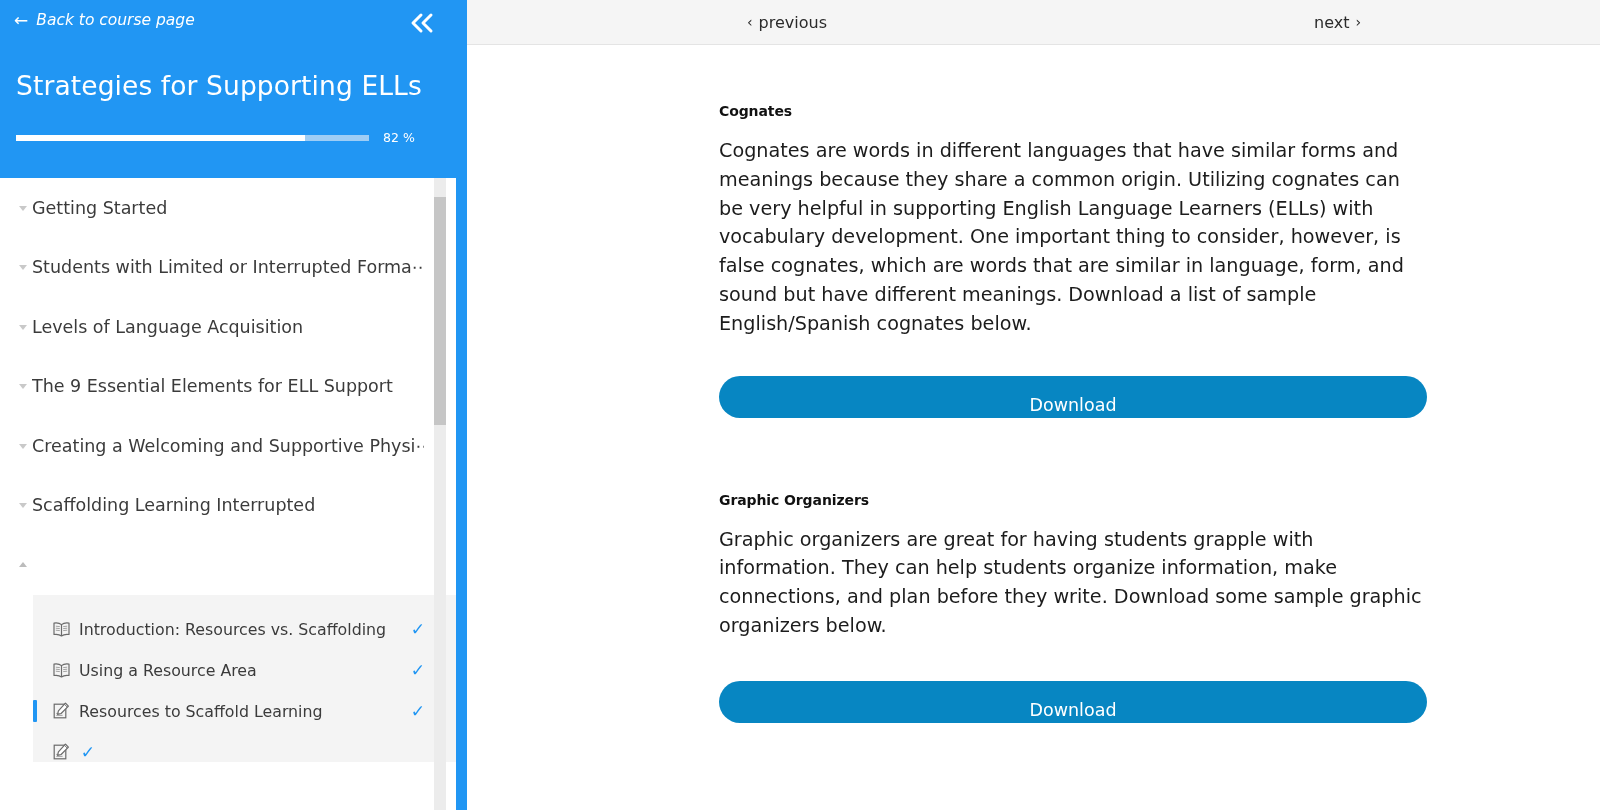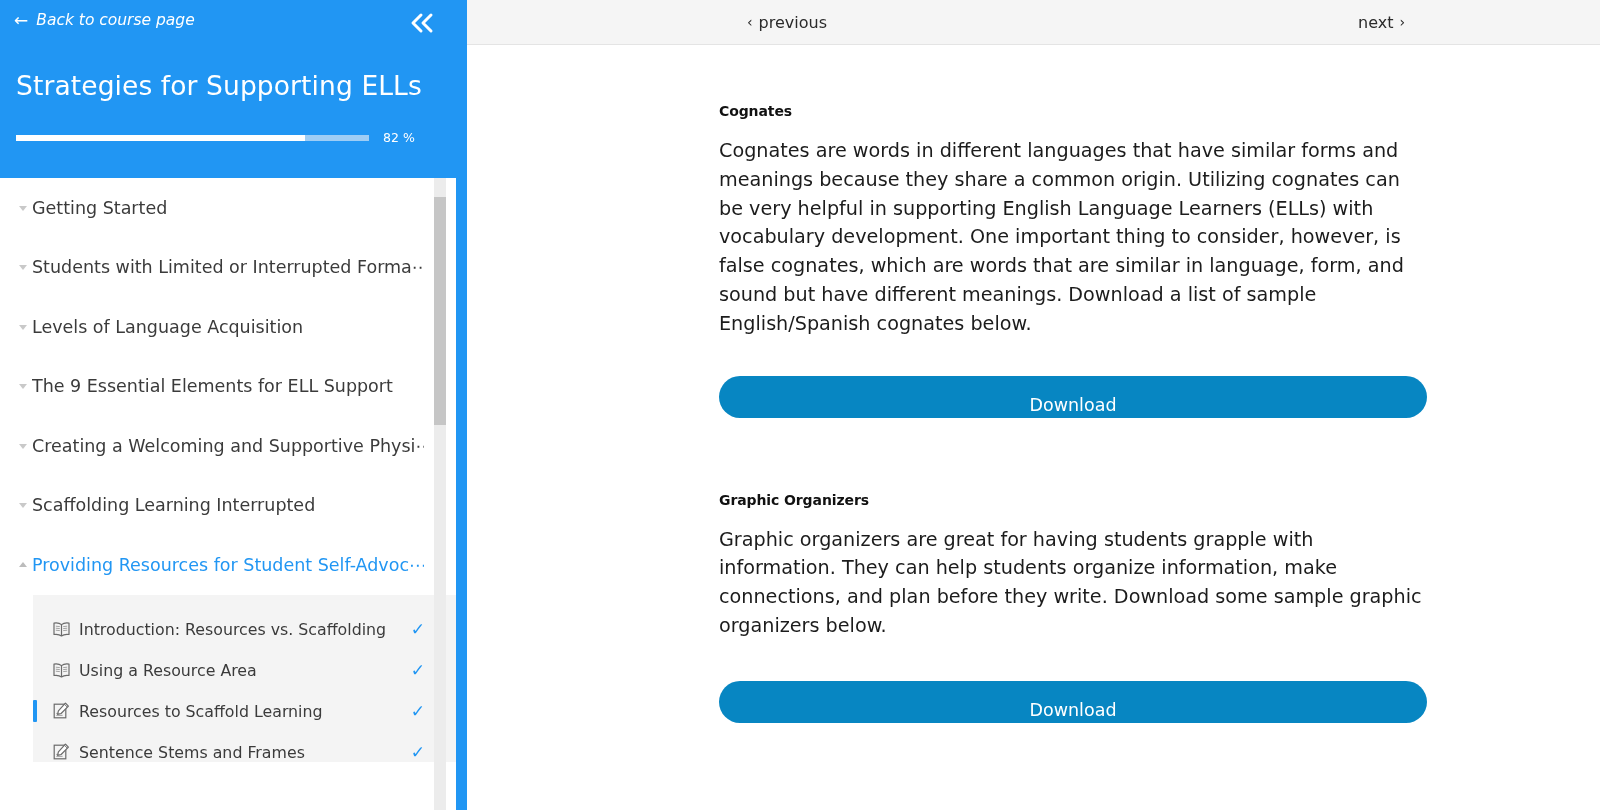--- a/index.html
+++ b/index.html
@@ -214,21 +214,21 @@
   }
   .nav-prev, .nav-next {
     position: absolute;
     font-size: 16px;
     color: #2b2b2b;
     cursor: pointer;
     display: flex; align-items: center; gap: 6px;
     white-space: nowrap;
   }
   .nav-prev { left: 291px; }
-  .nav-next { left: 902px; }
+  .nav-next { left: 858px; }
   .chev { font-size: 14px; line-height: 1; }
 
   .content {
     position: relative;
     height: 765px;
     padding: 0;
     background: #ffffff;
   }
   .content-inner {
     position: absolute;
@@ -349,21 +349,20 @@
             </svg>
           </span>
           <span class="nav-label">Scaffolding Learning Interrupted</span>
         </div>
         <div class="nav-item active">
           <span class="nav-caret">
             <svg width="18" height="12" viewBox="0 0 18 12" aria-hidden="true">
               <path d="M5 8 L9 3 L13 8 Z" fill="currentColor"></path>
             </svg>
           </span>
-          <span class="nav-label">Providing Resources for Student Self-Advoc⋯</span>
         </div>
         <div class="sub-list">
           <div class="sub-item">
             <span class="marker"></span>
             <span class="sub-icon">
               <svg width="19" height="17" viewBox="0 0 19 17" aria-hidden="true">
                 <path d="M9.5 3.6C7.8 2.2 5.2 1.7 2 2.1v11.4c3.2-.4 5.8.1 7.5 1.5 1.7-1.4 4.3-1.9 7.5-1.5V2.1c-3.2-.4-5.8.1-7.5 1.5z" fill="none" stroke="#6b6b6b" stroke-width="1.2" stroke-linejoin="round"></path>
                 <line x1="9.5" y1="3.6" x2="9.5" y2="15" stroke="#6b6b6b" stroke-width="1.2"></line>
                 <line x1="3.8" y1="5.2" x2="7.8" y2="5.6" stroke="#8d8d8d" stroke-width="0.8"></line>
                 <line x1="3.8" y1="7.2" x2="7.8" y2="7.6" stroke="#8d8d8d" stroke-width="0.8"></line>
@@ -411,21 +410,20 @@
             <span class="marker"></span>
             <span class="sub-icon">
               <svg width="18" height="18" viewBox="0 0 18 18" aria-hidden="true">
                 <rect x="2.2" y="2.2" width="11.6" height="13.6" fill="none" stroke="#6b6b6b" stroke-width="1.2"></rect>
                 <line x1="4.3" y1="11.4" x2="9.3" y2="11.4" stroke="#8d8d8d" stroke-width="0.9"></line>
                 <line x1="4.3" y1="13.3" x2="10.6" y2="13.3" stroke="#8d8d8d" stroke-width="0.9"></line>
                 <path d="M13.4 1.2 L16.4 4.2 L9.1 11.5 L5.6 12.3 L6.4 8.8 Z" fill="#ffffff" stroke="#6b6b6b" stroke-width="1.2" stroke-linejoin="round"></path>
                 <line x1="12.4" y1="2.2" x2="15.4" y2="5.2" stroke="#6b6b6b" stroke-width="1"></line>
               </svg>
             </span>
-            <span class="sub-label">Sentence Stems and Frames</span>
             <span class="sub-check">✓</span>
           </div>
           <div class="sub-item">
             <span class="marker"></span>
             <span class="sub-icon">
               <svg width="18" height="18" viewBox="0 0 18 18" aria-hidden="true">
                 <circle cx="9" cy="9" r="7.2" fill="none" stroke="#6b6b6b" stroke-width="1.2"></circle>
                 <path d="M7.2 5.8 L12.2 9 L7.2 12.2 Z" fill="#6b6b6b"></path>
               </svg>
             </span>

